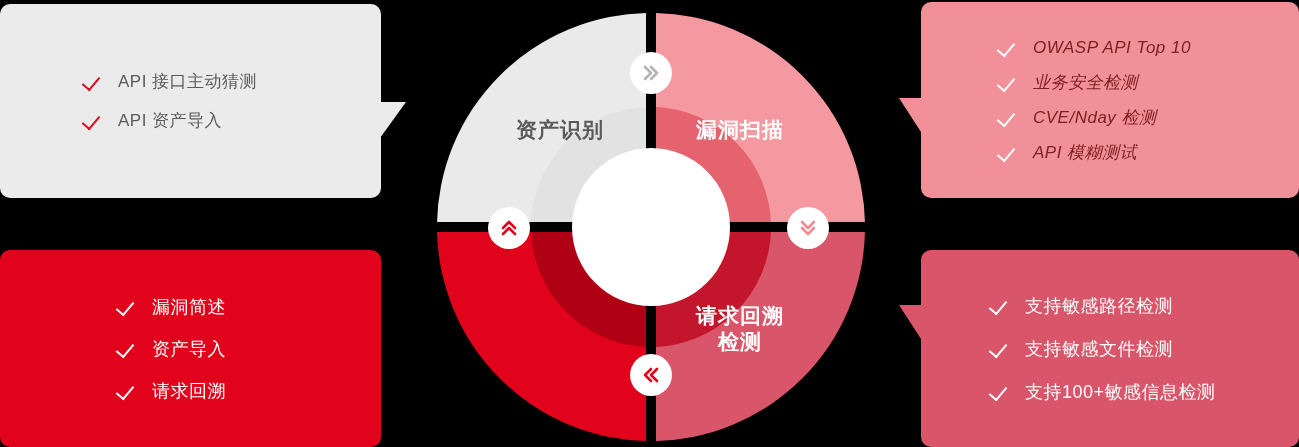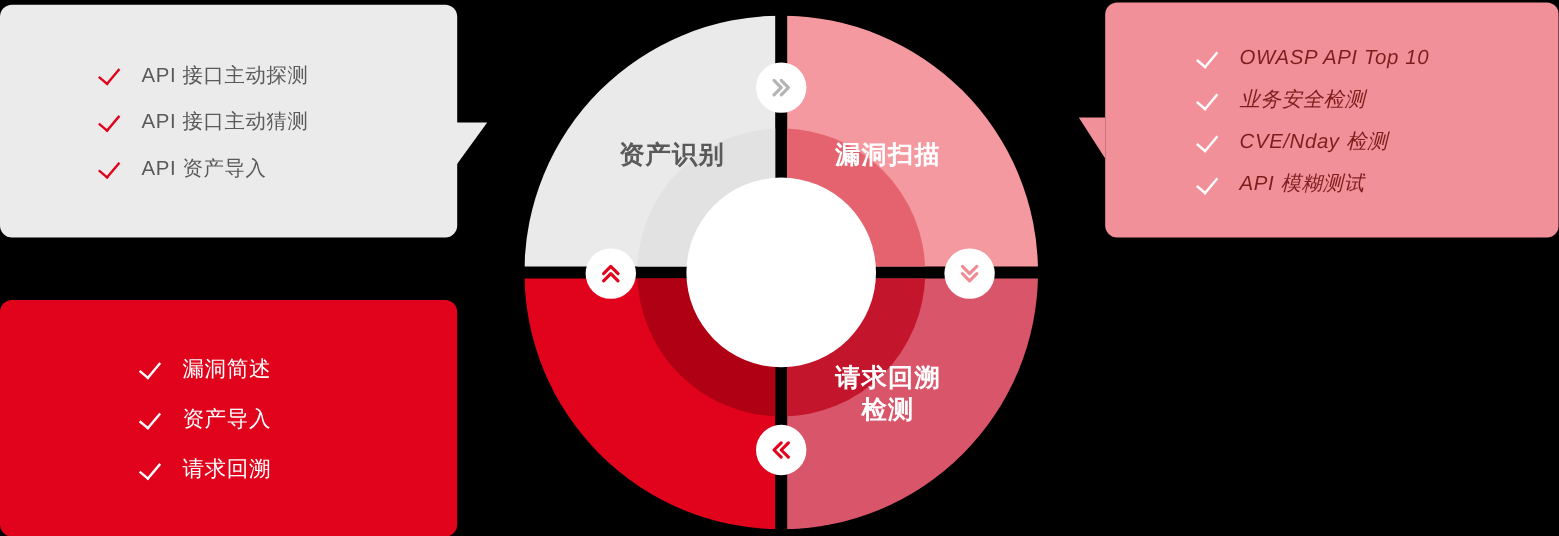--- a/index.html
+++ b/index.html
@@ -201,24 +201,20 @@
 </style>
 </head>
 <body>
 
 <div id="stage">
 
   <div class="card" id="card-tl">
     <ul class="card-list">
       <li class="card-item">
         <span class="check"></span>
-        <span class="item-label">API 接口主动探测</span>
-      </li>
-      <li class="card-item">
-        <span class="check"></span>
         <span class="item-label">API 接口主动猜测</span>
       </li>
       <li class="card-item">
         <span class="check"></span>
         <span class="item-label">API 资产导入</span>
       </li>
     </ul>
     <div class="tail"></div>
   </div>
 
@@ -255,20 +251,37 @@
         <span class="item-label">资产导入</span>
       </li>
       <li class="card-item">
         <span class="check"></span>
         <span class="item-label">请求回溯</span>
       </li>
     </ul>
 
   </div>
 
+  <div class="card" id="card-br">
+    <ul class="card-list">
+      <li class="card-item">
+        <span class="check"></span>
+        <span class="item-label">支持敏感路径检测</span>
+      </li>
+      <li class="card-item">
+        <span class="check"></span>
+        <span class="item-label">支持敏感文件检测</span>
+      </li>
+      <li class="card-item">
+        <span class="check"></span>
+        <span class="item-label">支持100+敏感信息检测</span>
+      </li>
+    </ul>
+    <div class="tail"></div>
+  </div>
 
   <div id="donut-wrap">
     <svg id="donut-svg" width="428" height="428" viewBox="0 0 428 428">
       <defs>
 
         <clipPath id="clip-tl">
             <rect x="0" y="0" width="209" height="209"></rect>
           </clipPath>
         <clipPath id="clip-tr">
             <rect x="219" y="0" width="209" height="209"></rect>

